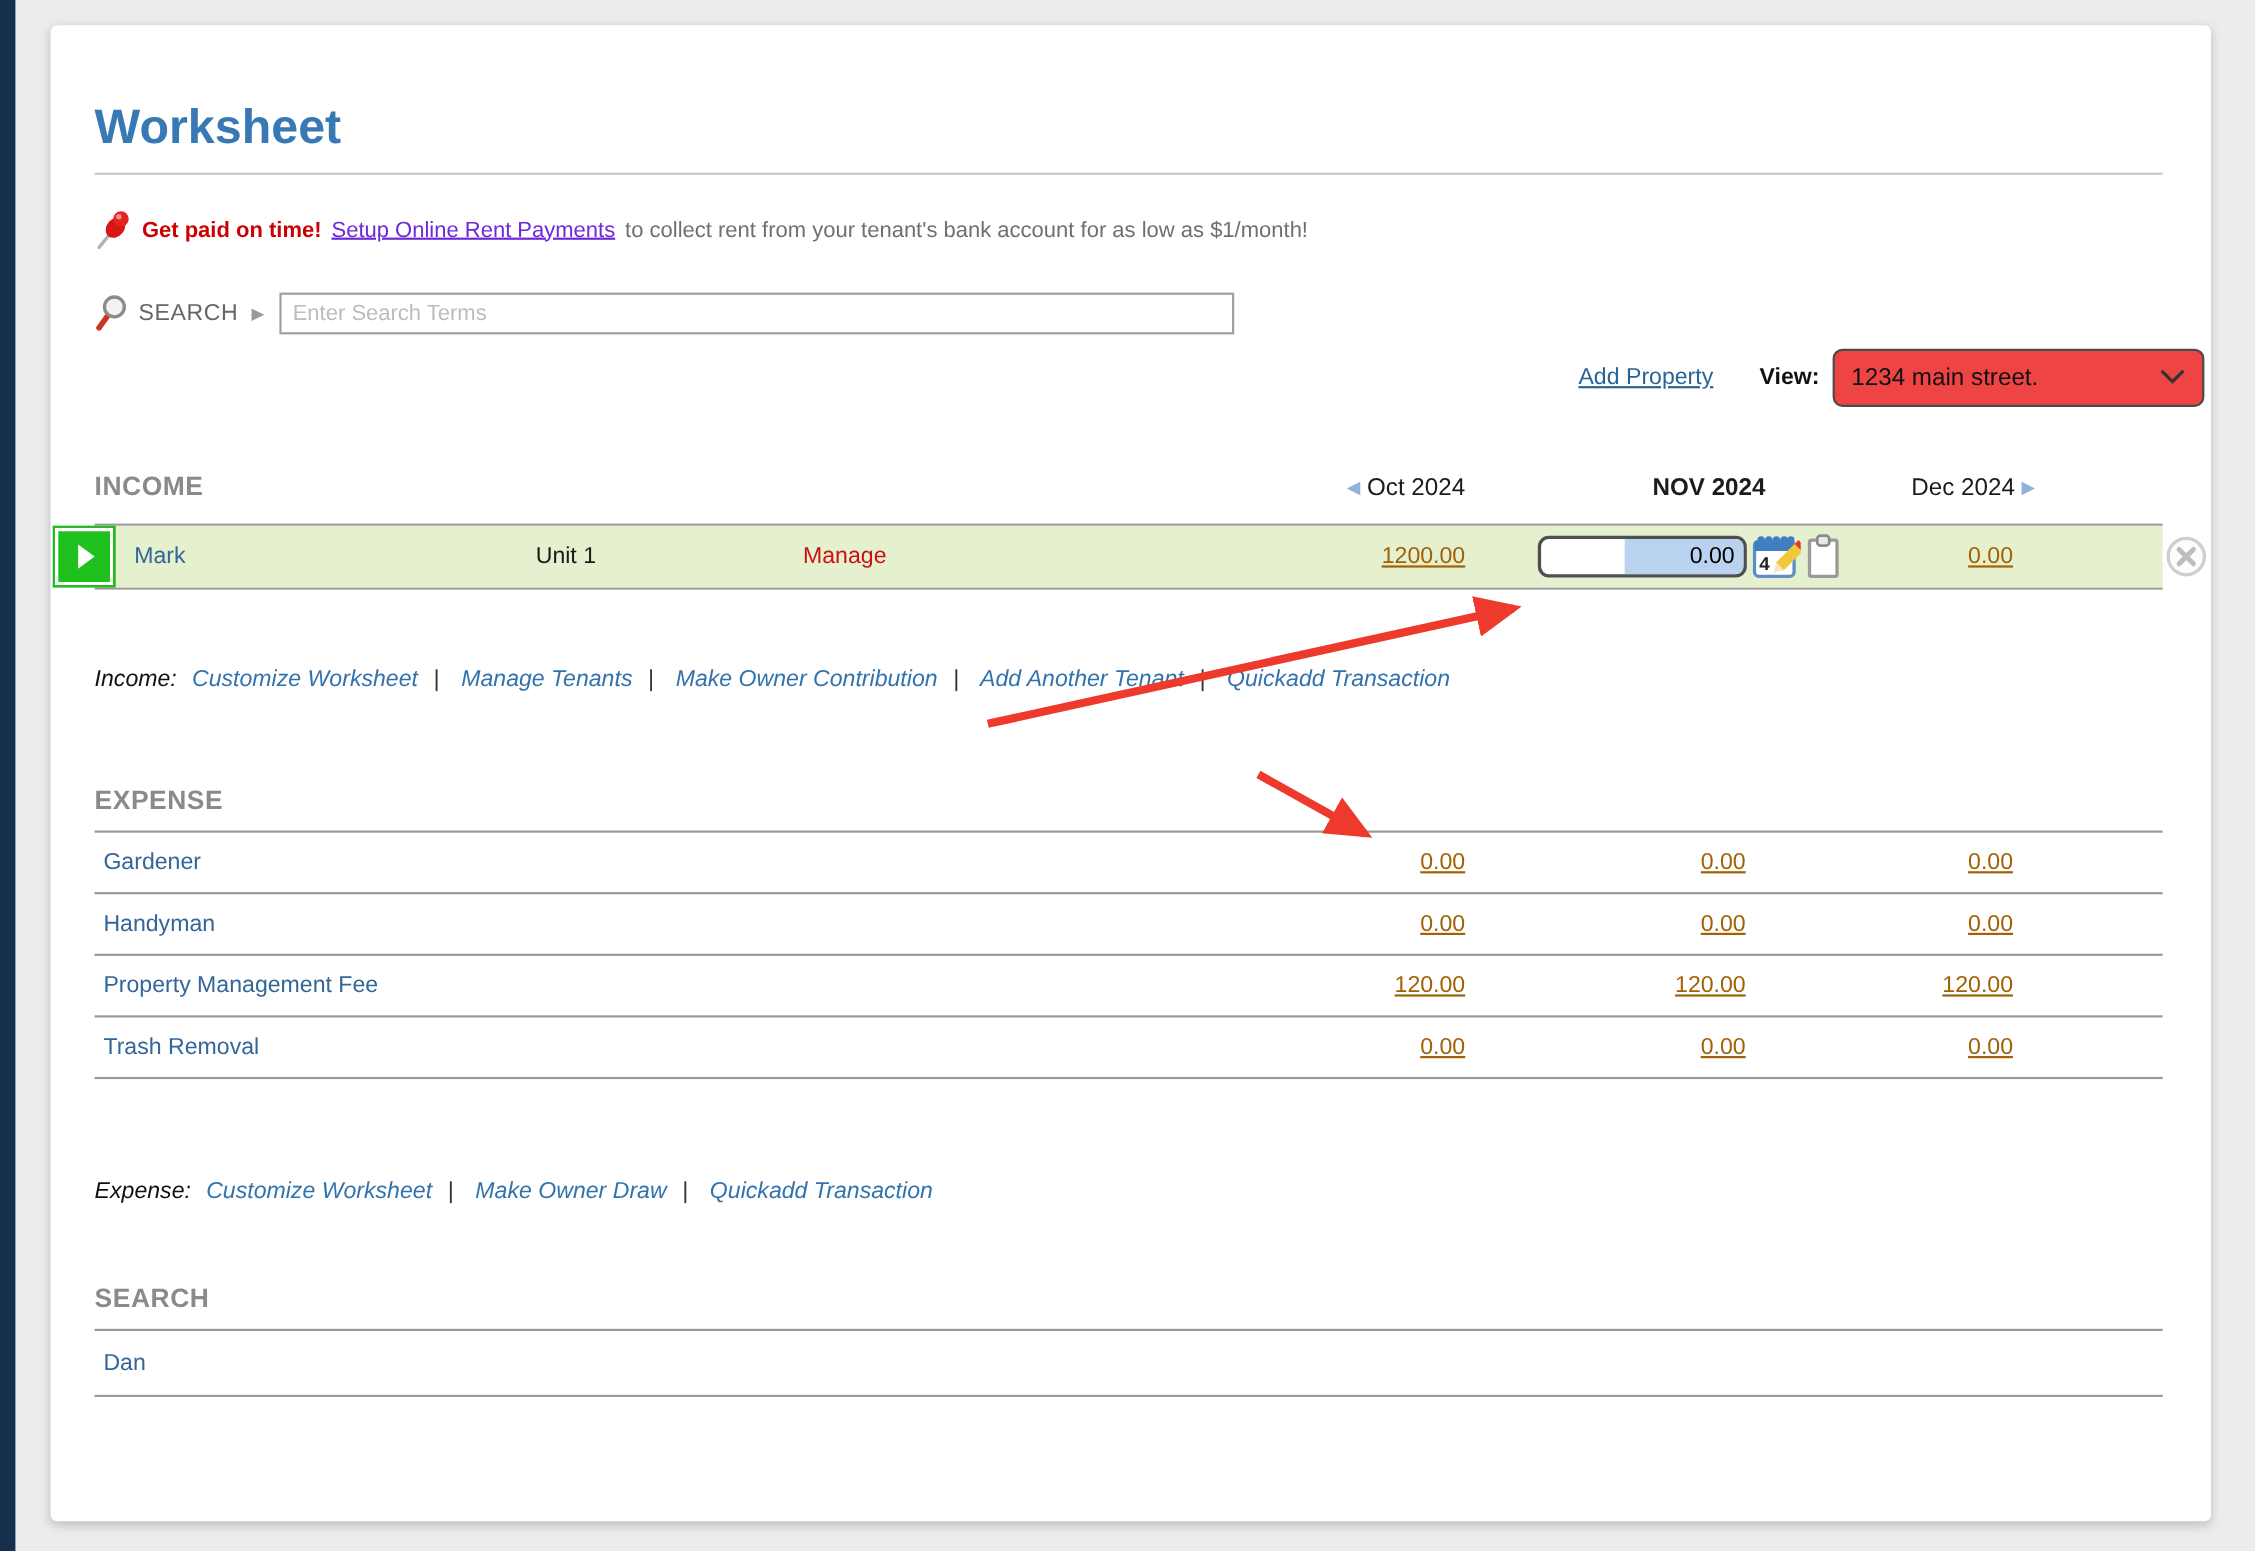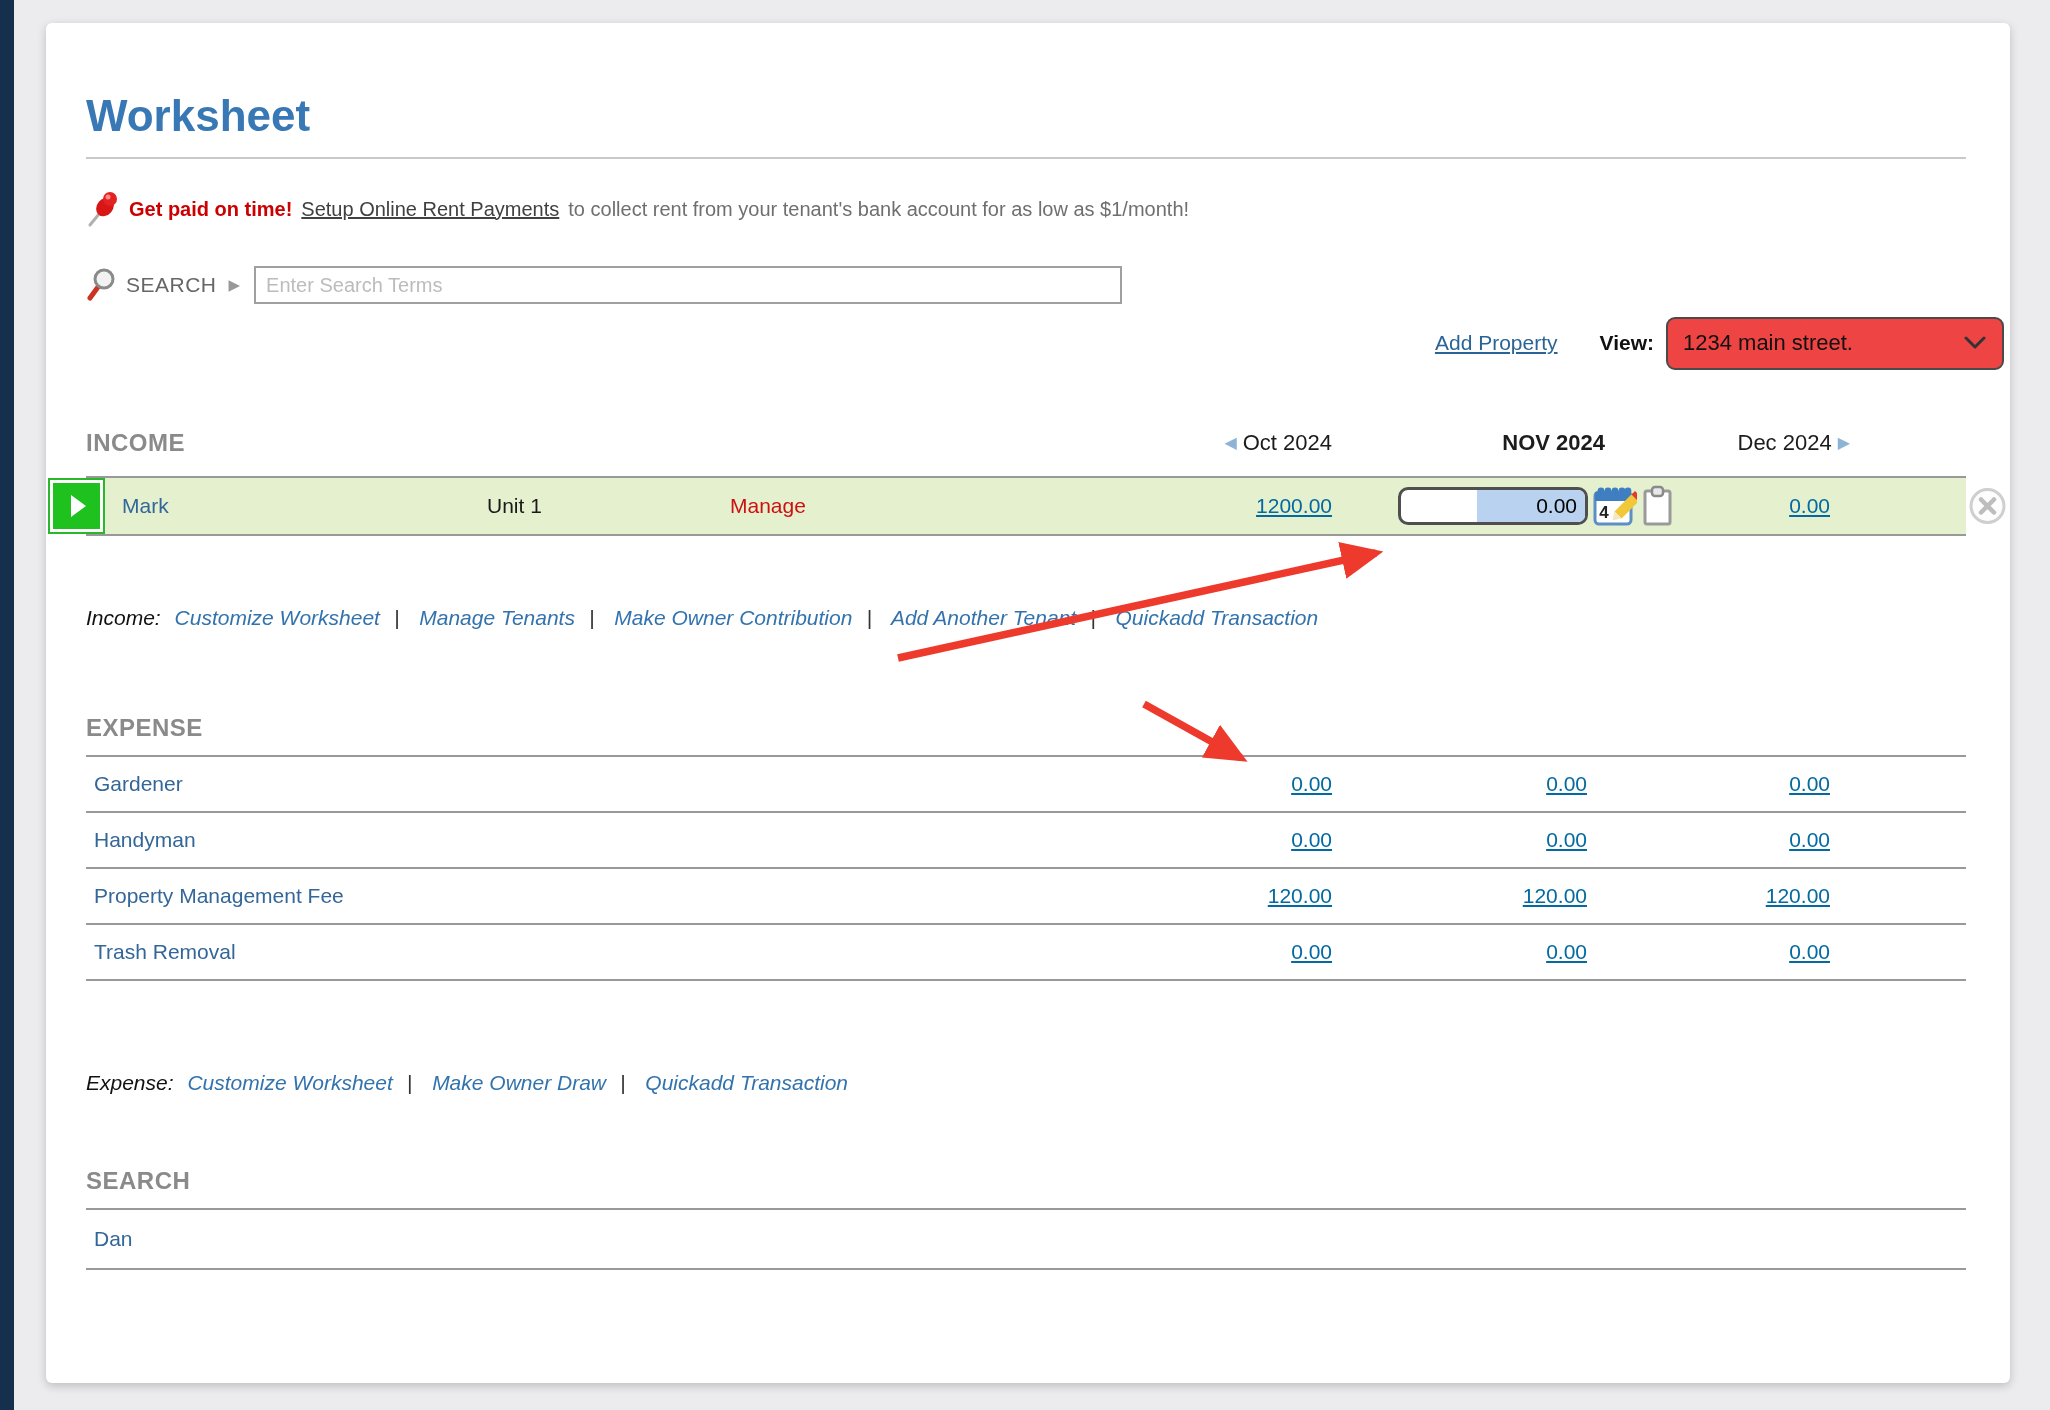--- a/index.html
+++ b/index.html
@@ -10,21 +10,21 @@
   .card { position:absolute; left:46px; top:23px; width:1964px; height:1360px; background:#ffffff;
           border-radius:6px; box-shadow:0 3px 10px rgba(0,0,0,.20); padding:0 44px 0 40px; }
 
   
   h1.page-title { margin-top:68px; font-size:44px; font-weight:bold; color:#3878b4; letter-spacing:0; }
   hr.title-divider { border:none; border-top:2px solid #c9c9c9; margin-top:16px; }
 
   
   .notice { margin-top:31px; display:flex; align-items:center; gap:9px; font-size:20px; color:#6f6f6f; }
   .notice .notice-bold { color:#cc0000; font-weight:bold; }
-  .notice a { color:#404040; text-decoration:underline; cursor:pointer; }
+  .notice a { color:#6d28d9; text-decoration:underline; cursor:pointer; }
 
   
   .search-row { margin-top:38px; display:flex; align-items:center; }
   .search-label { font-size:21px; font-weight:normal; color:#666; margin-left:8px; letter-spacing:.5px; }
   .search-arrow { color:#999; font-size:15px; margin:0 14px 0 12px; }
   .search-input { width:868px; height:38px; border:2px solid #a0a0a0; font-size:20px; padding:0 10px;
                   color:#333; font-family:inherit; }
   .search-input::placeholder { color:#bcbcbc; }
 
   
@@ -54,21 +54,21 @@
   .income-row { position:relative; height:56px; background:#e5f0cf; }
   .row-toggle { position:absolute; left:-38px; top:0; width:57px; height:56px; background:#1fc11f;
                 border:2px solid #29b829; box-shadow:inset 0 0 0 3px #ffffff; cursor:pointer;
                 display:flex; align-items:center; justify-content:center; }
   .row-toggle .play { width:0; height:0; border-left:15px solid #fff; border-top:11px solid transparent;
                 border-bottom:11px solid transparent; margin-left:4px; }
   .cell-desc { display:flex; align-items:center; padding-left:36px; }
   .cell-tenant { width:365px; color:#336699; font-size:21px; cursor:pointer; }
   .cell-unit { width:243px; color:#1a1a1a; font-size:21px; }
   .cell-status { color:#cc1111; font-size:21px; }
-  .numlink { color:#0369a1; text-decoration:underline; font-size:21px; cursor:pointer; }
+  .numlink { color:#a16207; text-decoration:underline; font-size:21px; cursor:pointer; }
   .cell-num { text-align:right; }
   .cell-nov { display:flex; align-items:center; justify-content:flex-end; gap:5px; margin-right:-86px;
               position:relative; z-index:2; }
   .amount-input { width:190px; height:38px; border:3px solid #4f4f4f; border-radius:10px; background:#fff;
                   display:flex; overflow:hidden; cursor:text; }
   .amount-sel { margin-left:auto; width:108px; background:#b8d2ef; color:#000; font-size:21px;
                 display:flex; align-items:center; justify-content:flex-end; padding-right:8px; }
   .icon-btn { cursor:pointer; flex:0 0 auto; display:block; }
   .row-delete { position:absolute; right:-40px; top:50%; transform:translateY(-50%); width:37px; height:37px;
                 cursor:pointer; }

